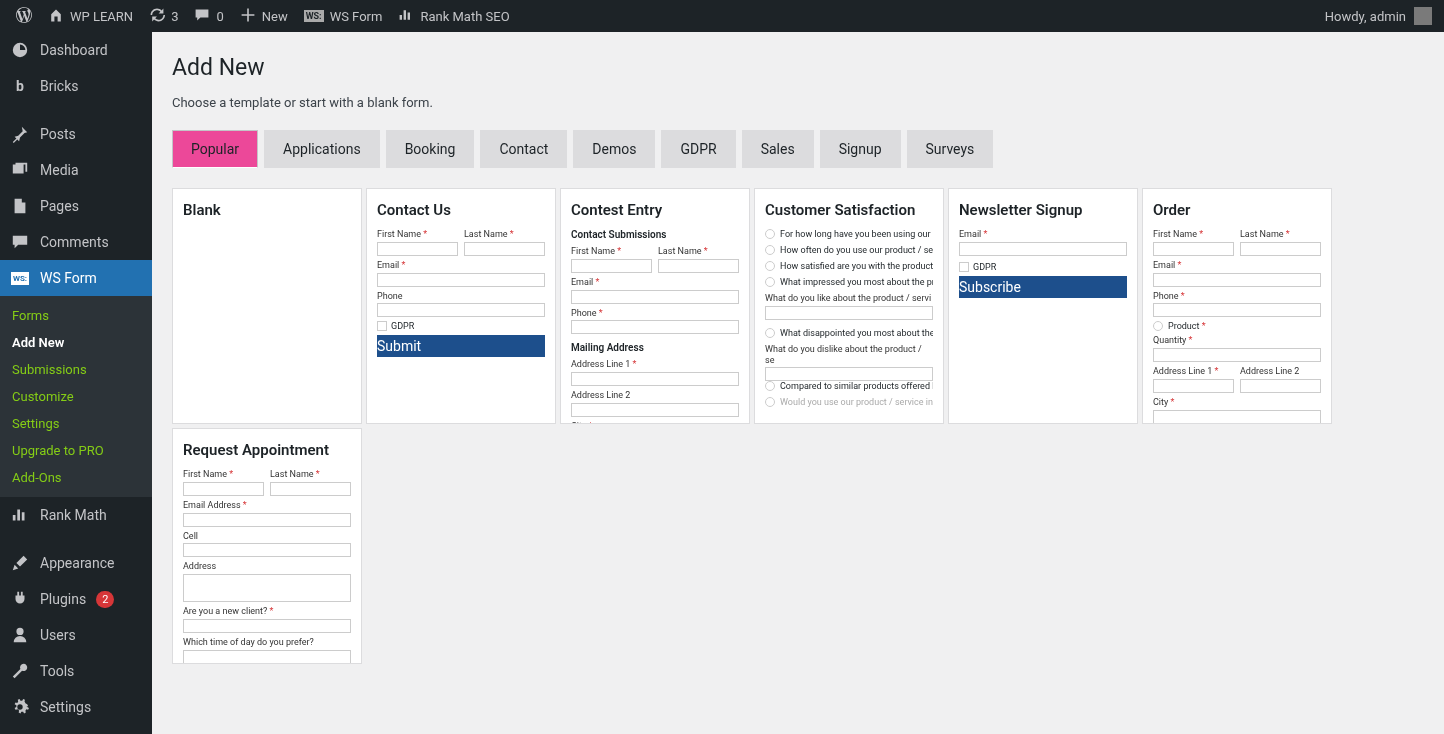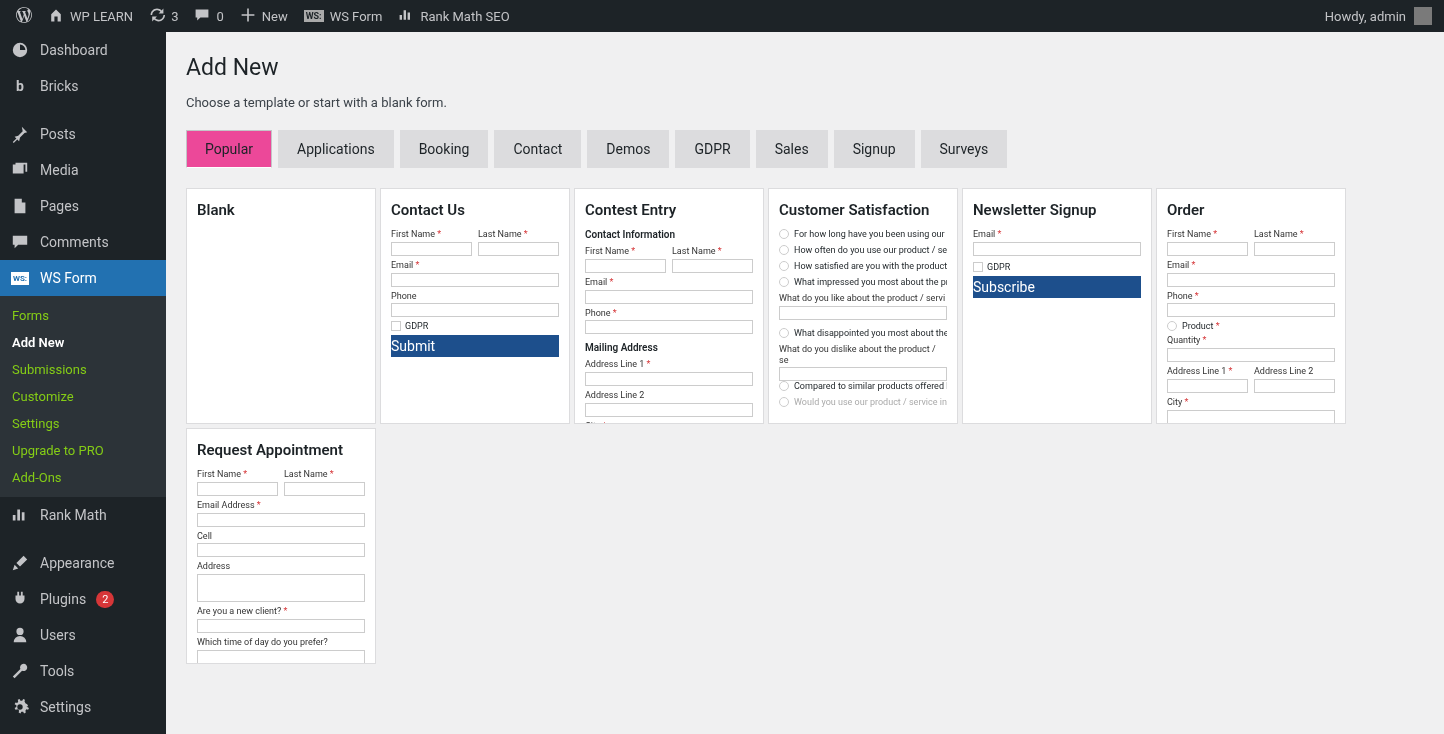--- a/index.html
+++ b/index.html
@@ -3,21 +3,21 @@
 <meta charset="utf-8">
 <style>
 * { box-sizing: border-box; margin: 0; padding: 0; }
 body { font-family: -apple-system, BlinkMacSystemFont, "Segoe UI", Roboto, sans-serif; font-size: 13px; background: #f0f0f1; color: #1d2327; }
 .topbar { background: #1d2327; color: #c3c4c7; height: 32px; display: flex; align-items: center; padding: 0 8px; font-size: 13px; justify-content: space-between; }
 .topbar-left { display: flex; align-items: center; gap: 0; }
 .topbar-item { display: flex; align-items: center; padding: 0 8px; height: 32px; cursor: pointer; gap: 6px; }
 .topbar-right { display: flex; align-items: center; gap: 8px; padding-right: 4px;}
 .avatar { width: 18px; height: 18px; background: #7a7a7a; display:inline-block; }
 .layout { display: flex; min-height: calc(100vh - 32px); }
-.sidebar { width: 166px; background: #1d2327; color: #c3c4c7; font-size: 14px; flex-shrink: 0; }
+.sidebar { width: 152px; background: #1d2327; color: #c3c4c7; font-size: 14px; flex-shrink: 0; }
 .sidebar-item { display: flex; align-items: center; padding: 8px 10px; gap: 10px; cursor: pointer; position: relative; }
 .sidebar-item.active { background: #2271b1; color: #fff; }
 .sidebar-item.active::after { content: ""; position: absolute; right: -8px; top: 50%; transform: translateY(-50%); border: 8px solid transparent; border-right-color: #f0f0f1; }
 .sidebar-sub { background: #2c3338; padding: 6px 0; }
 .sidebar-sub-item { padding: 6px 12px; font-size: 13px; color: #84cc16; cursor: pointer; }
 .sidebar-sub-item.current { color: #fff; font-weight: 600; }
 .sidebar-icon { width: 20px; height: 20px; display: inline-flex; align-items: center; justify-content: center; }
 .badge-red { background: #d63638; color: #fff; border-radius: 9px; font-size: 11px; padding: 0 6px; line-height: 17px; min-width: 17px; text-align: center; display: inline-block; }
 .content { flex: 1; padding: 12px 20px 40px 20px; }
 .page-title { font-size: 23px; font-weight: 400; margin: 10px 0 14px 0; }
@@ -255,21 +255,21 @@
           </div>
         <div class="preview-check">
             <span class="preview-checkbox"></span>
             <span>GDPR</span>
           </div>
         <div class="preview-btn">Submit</div>
       </div>
 
       <div class="template-card">
         <div class="template-title">Contest Entry</div>
-        <div class="preview-section">Contact Information</div>
+        <div class="preview-section">Contact Submissions</div>
         <div class="preview-row">
           <div class="preview-field">
               <span class="preview-label"><span>First Name</span> <span class="req">*</span></span>
               <span class="preview-input"></span>
             </div>
           <div class="preview-field">
               <span class="preview-label"><span>Last Name</span> <span class="req">*</span></span>
               <span class="preview-input"></span>
             </div>
         </div>

